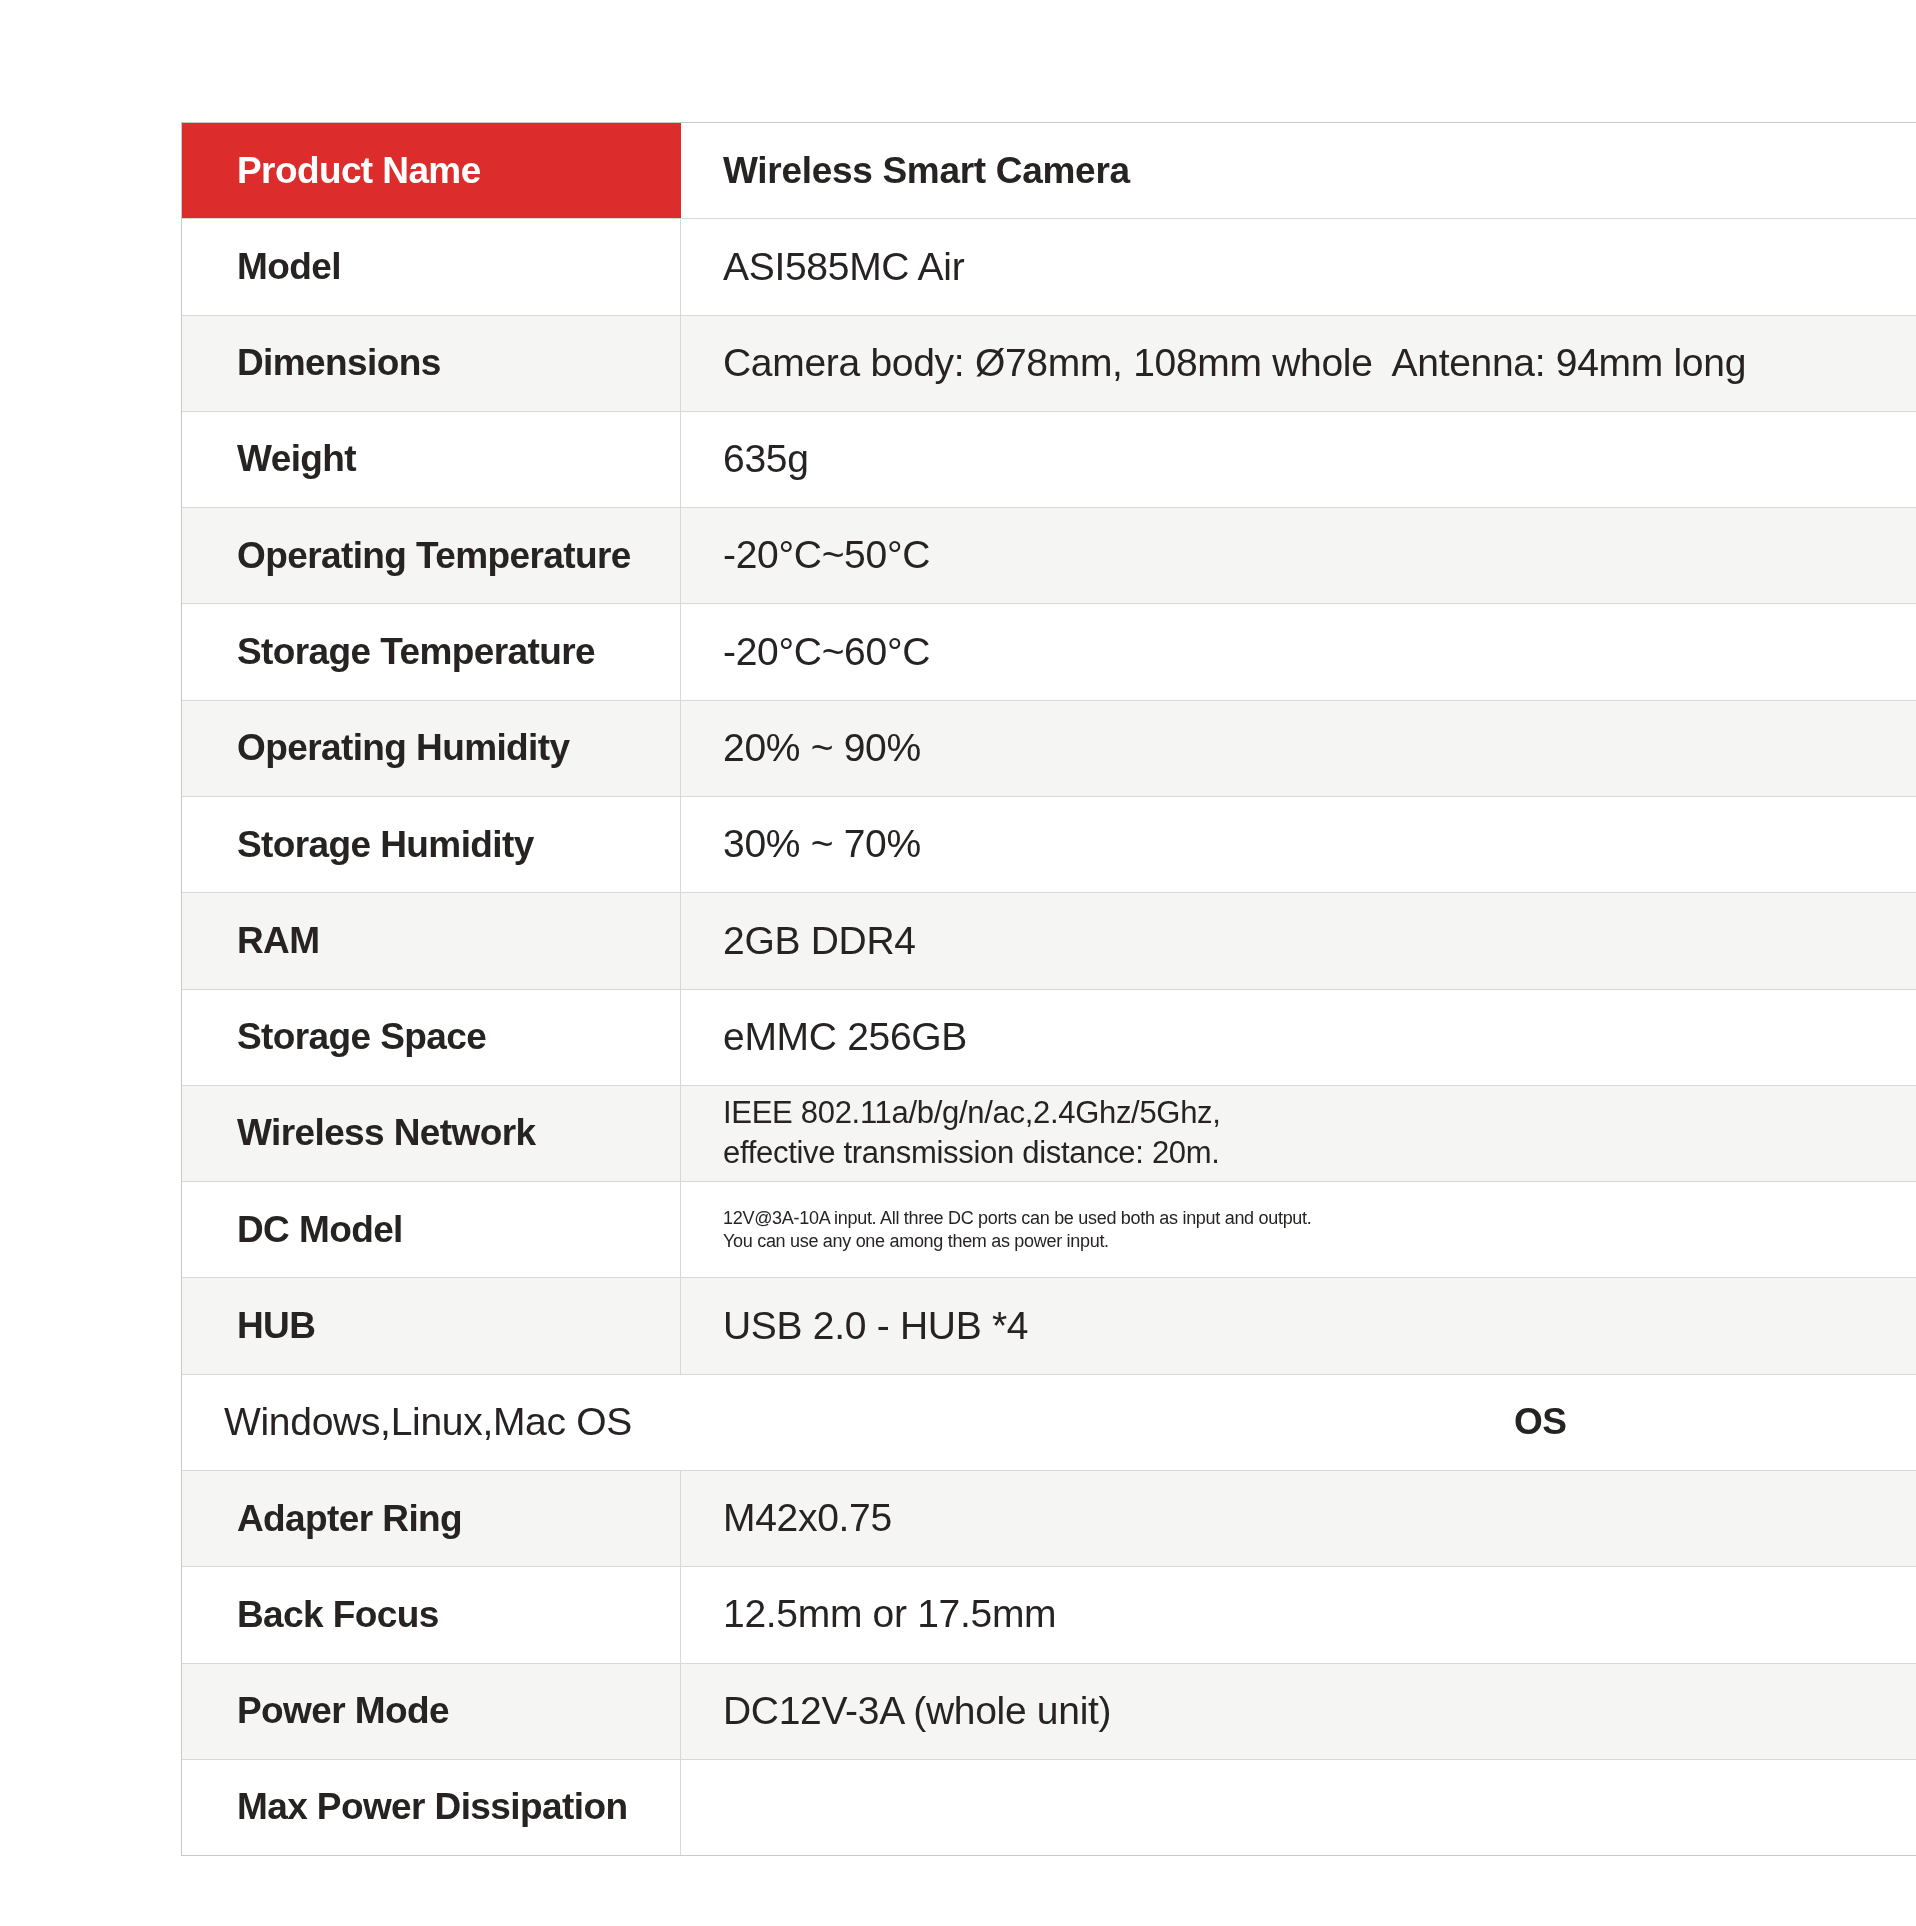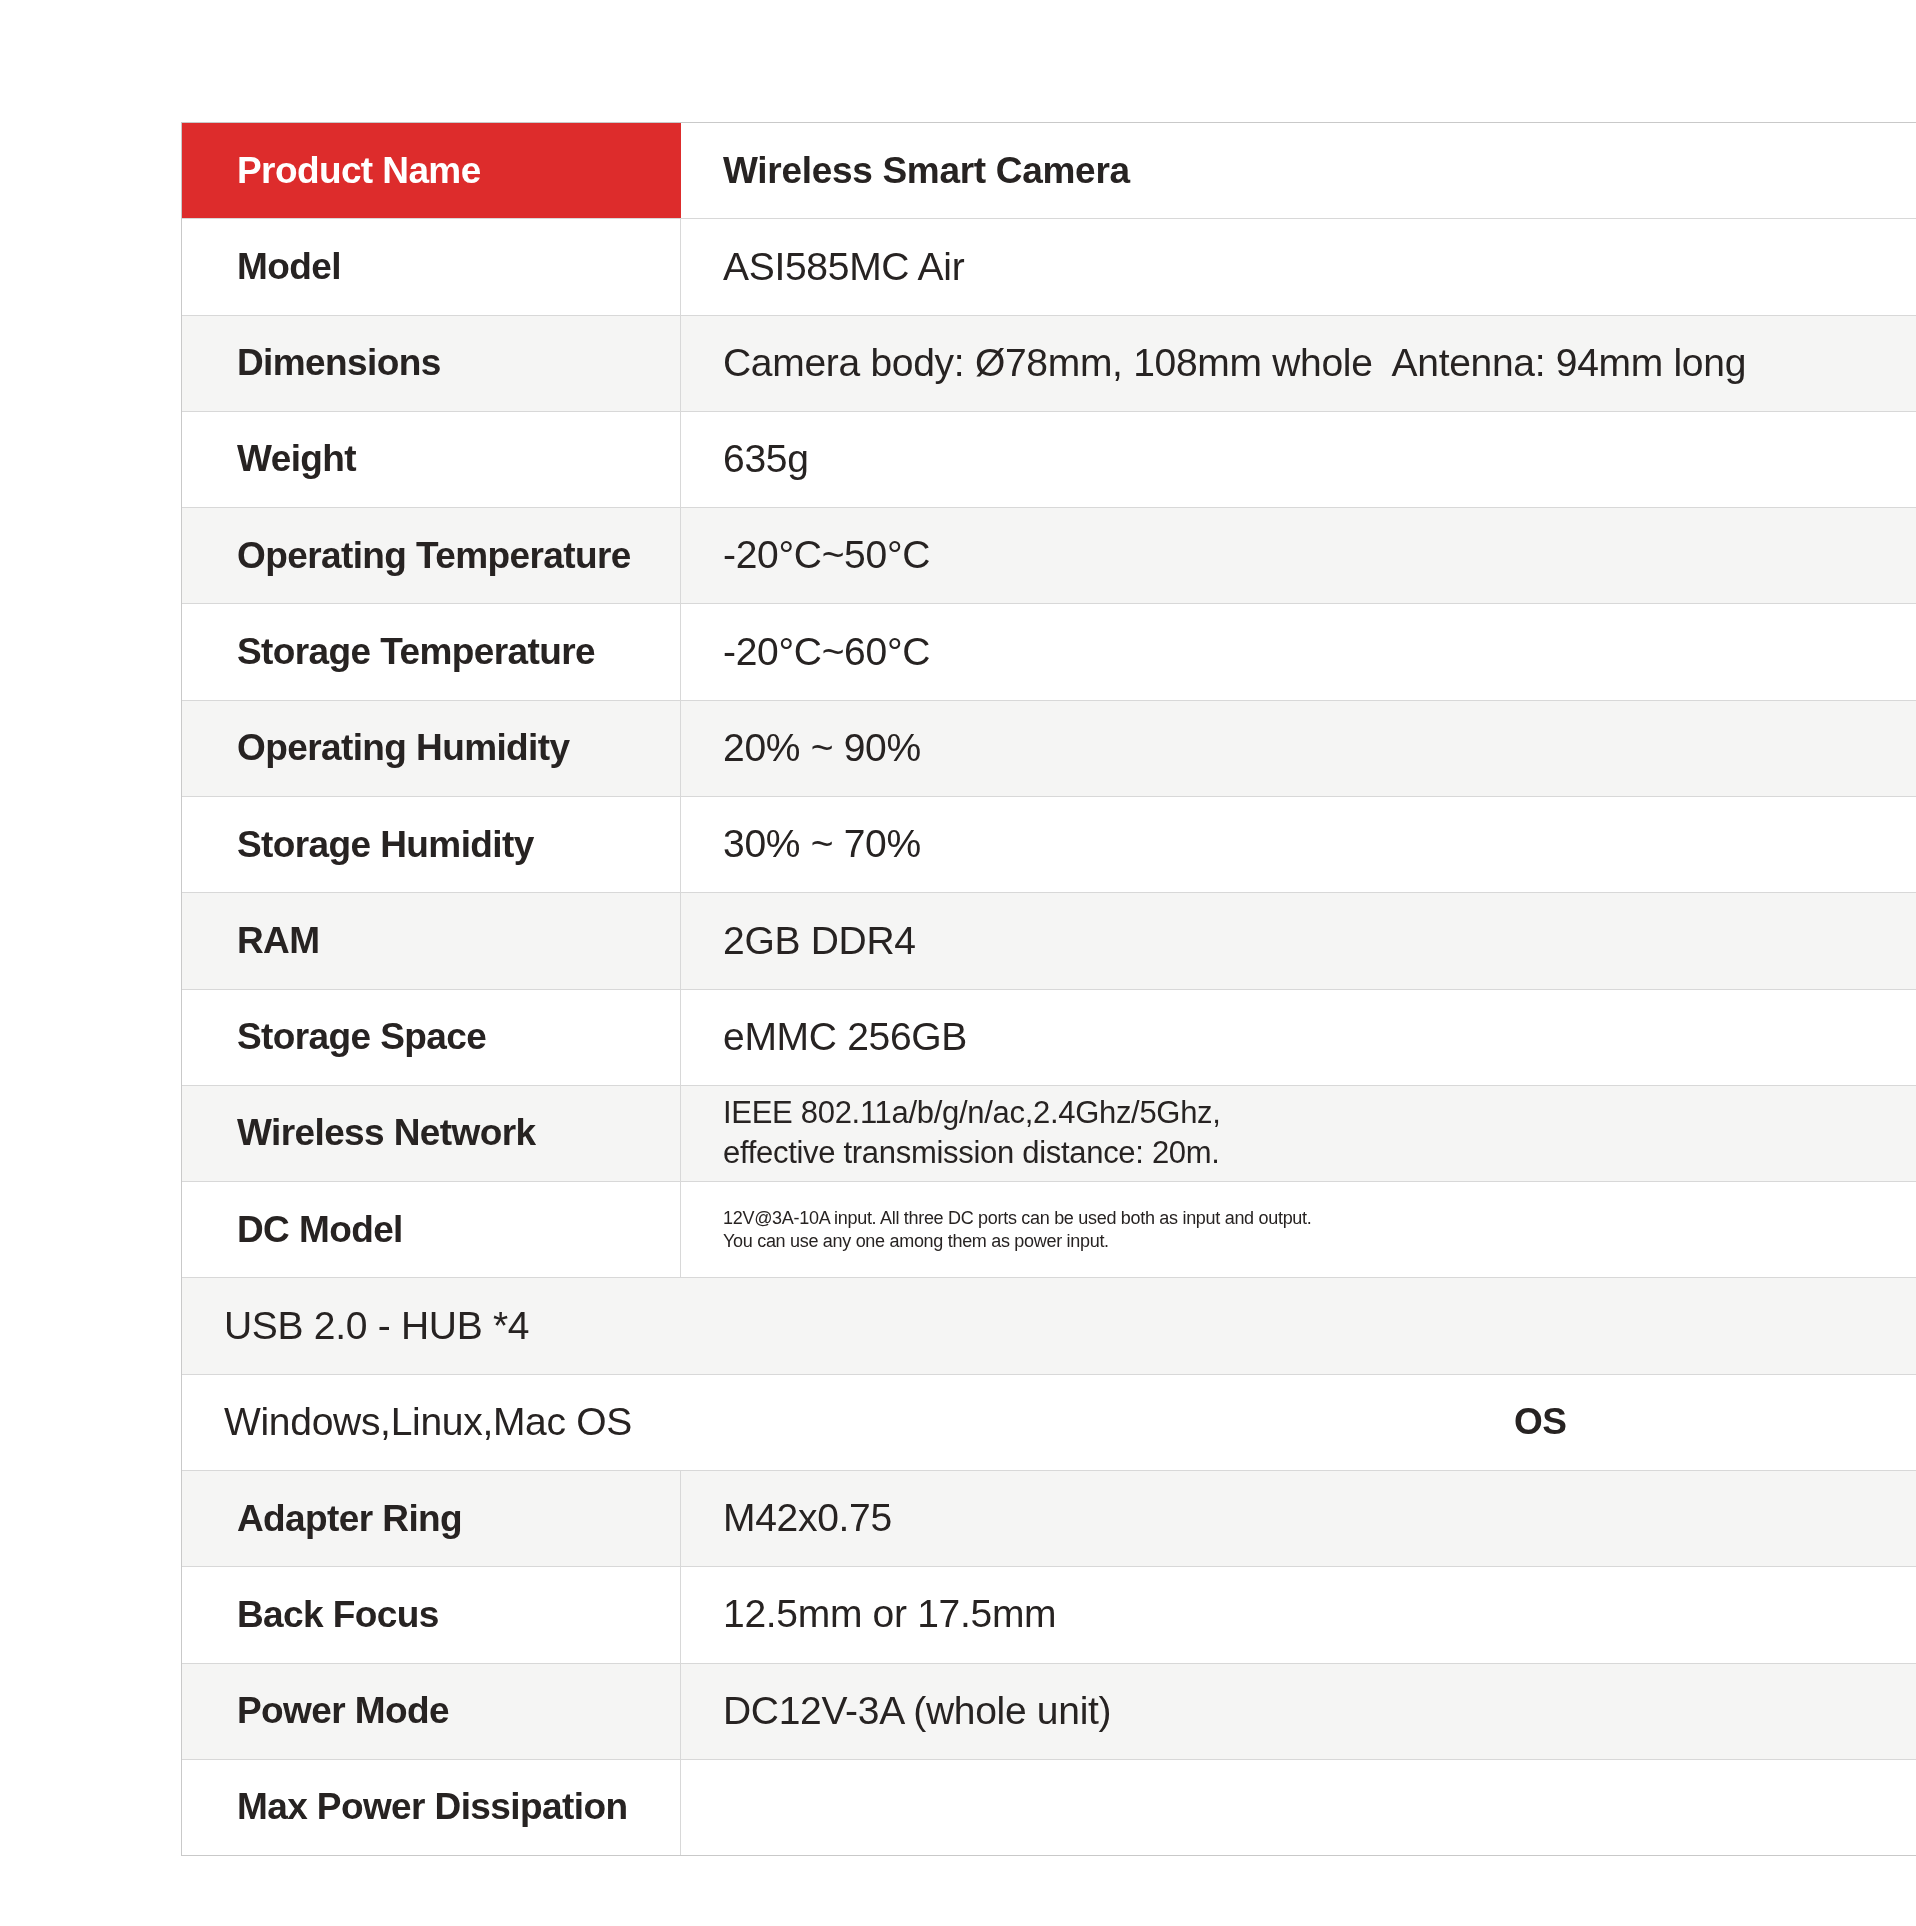--- a/index.html
+++ b/index.html
@@ -119,20 +119,21 @@
         <div class="cell value-cell">eMMC 256GB</div>
       </div><div class="row alt">
         <div class="cell label-cell">Wireless Network</div>
         <div class="cell value-cell medium">IEEE 802.11a/b/g/n/ac,2.4Ghz/5Ghz,
 effective transmission distance: 20m.</div>
       </div><div class="row">
         <div class="cell label-cell">DC Model</div>
         <div class="cell value-cell small">12V@3A-10A input. All three DC ports can be used both as input and output.
 You can use any one among them as power input.</div>
       </div><div class="row alt">
+        <div class="cell label-cell">HUB</div>
         <div class="cell value-cell">USB 2.0 - HUB *4</div>
       </div><div class="row">
         <div class="cell value-cell">Windows,Linux,Mac OS</div>
         <div class="cell label-cell">OS</div>
       </div><div class="row alt">
         <div class="cell label-cell">Adapter Ring</div>
         <div class="cell value-cell">M42x0.75</div>
       </div><div class="row">
         <div class="cell label-cell">Back Focus</div>
         <div class="cell value-cell">12.5mm or 17.5mm</div>

